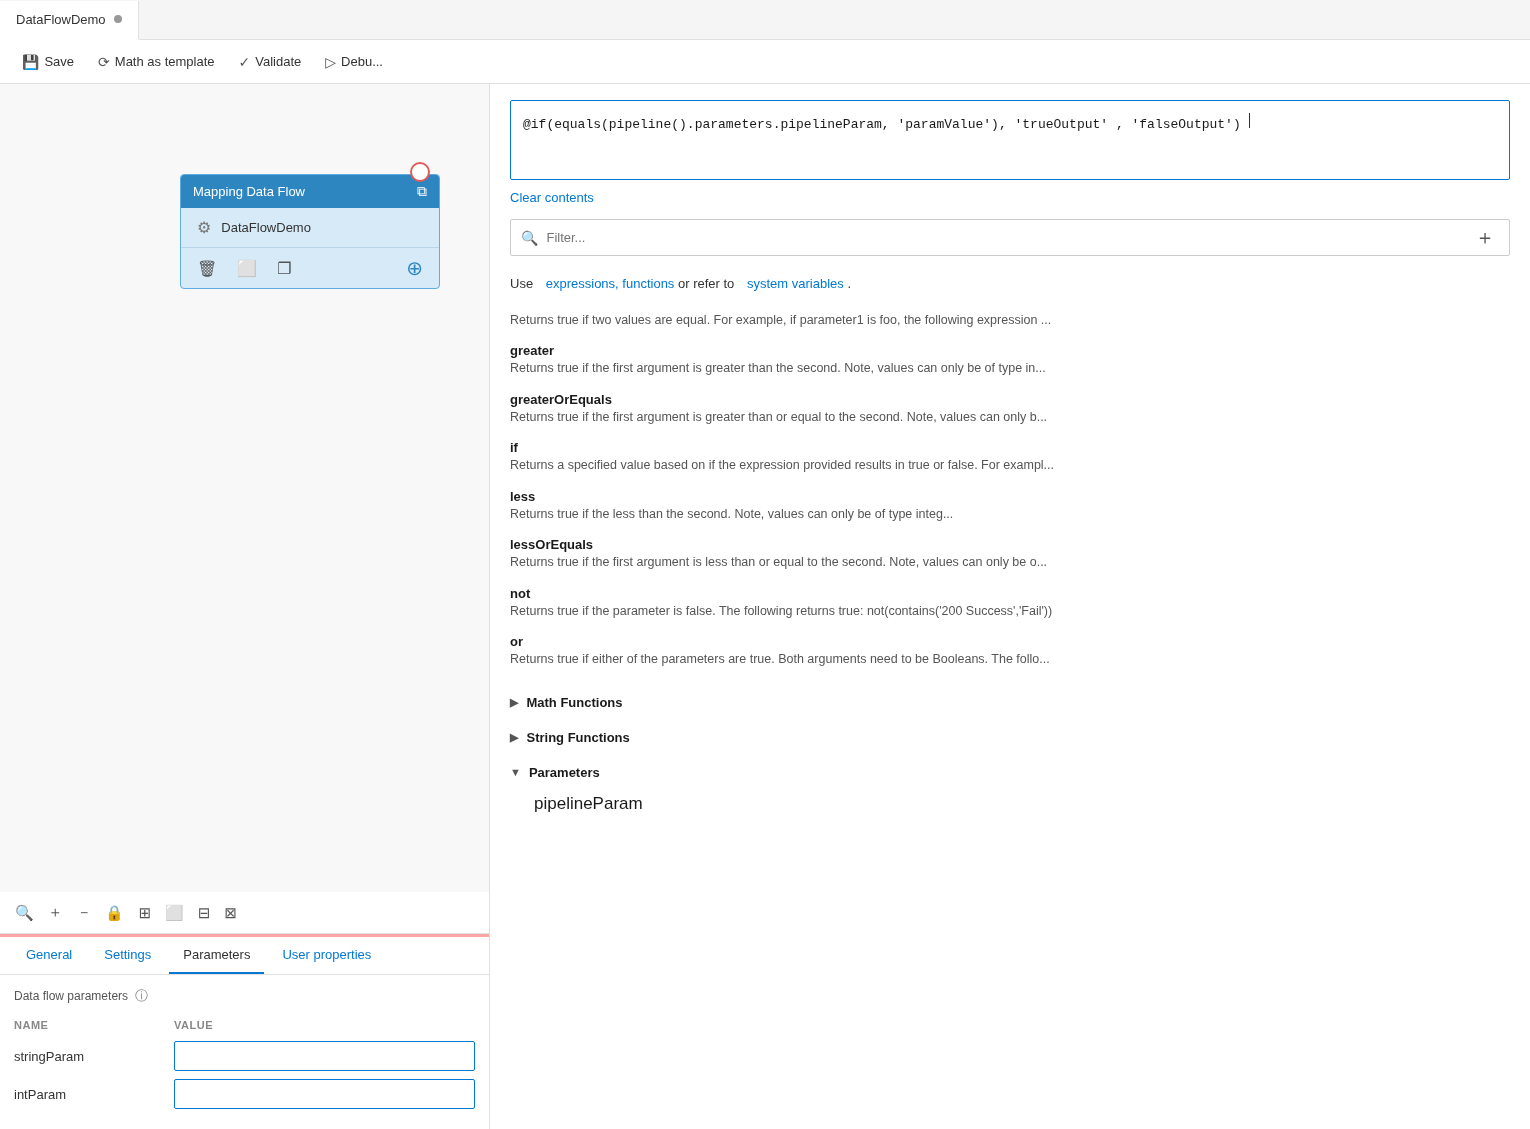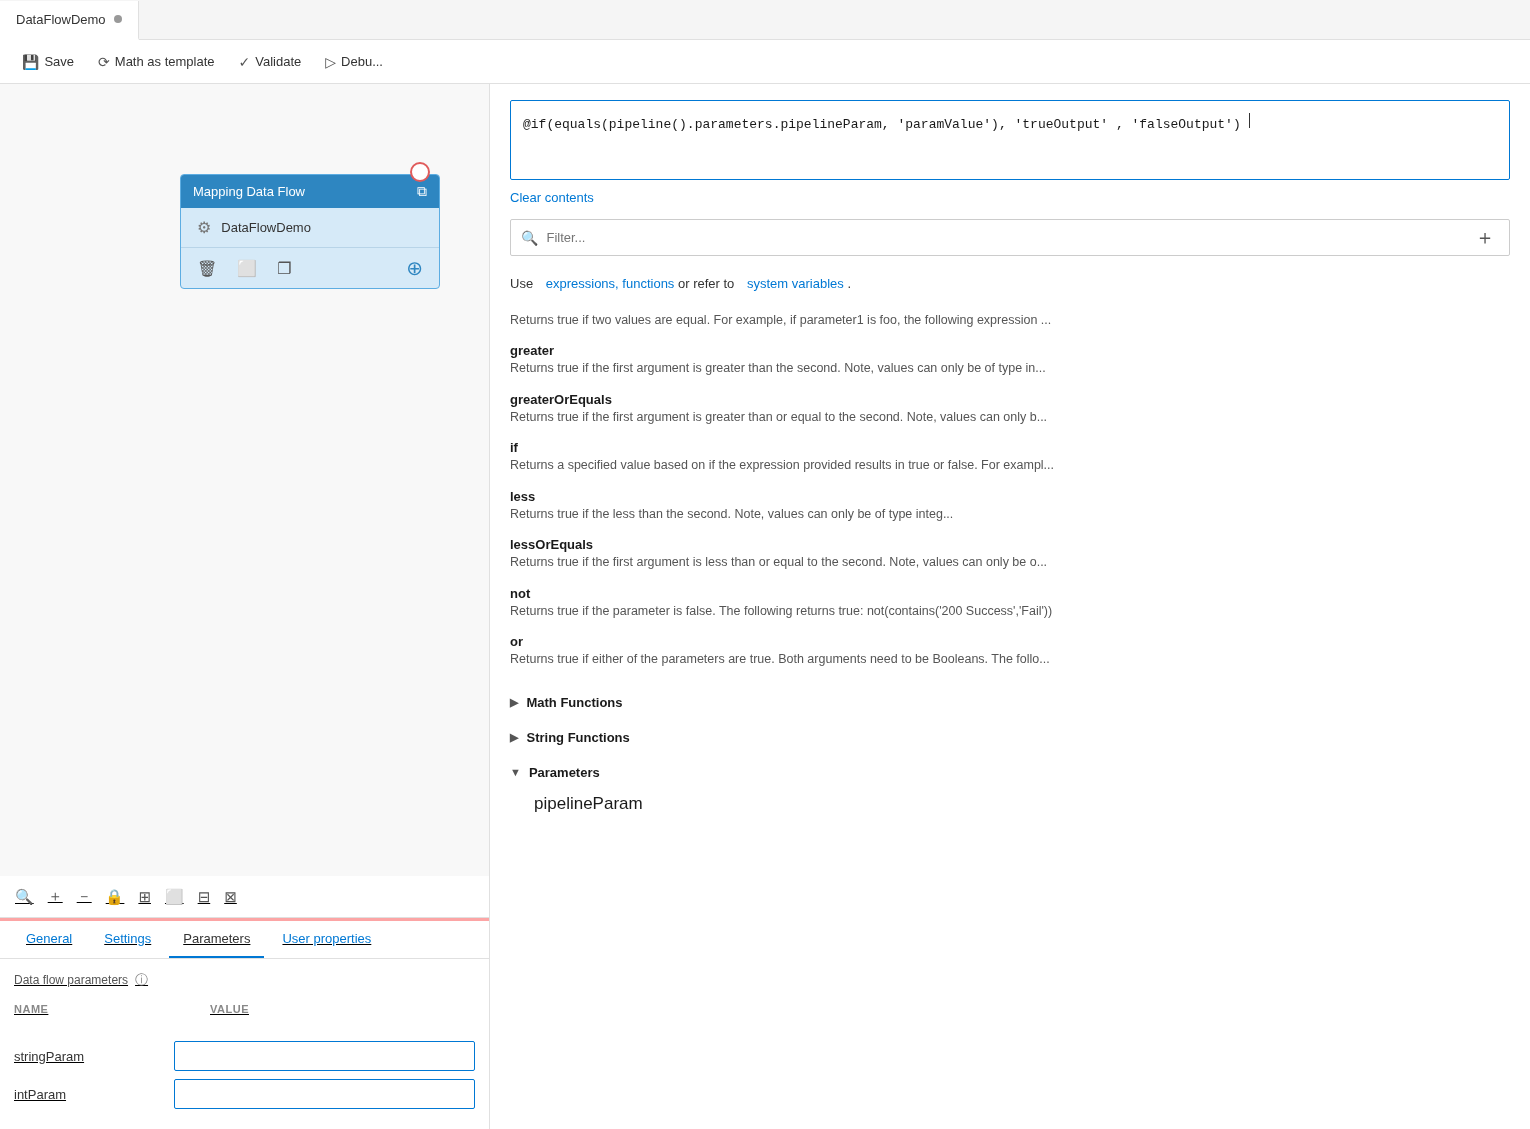--- a/index.html
+++ b/index.html
@@ -70,21 +70,20 @@
 
     
     .left-panel {
       width: 490px;
       min-width: 490px;
       border-right: 1px solid #e0e0e0;
       display: flex;
       flex-direction: column;
       background: #fafafa;
       overflow: hidden;
-      text-decoration: underline;
     }
 
     
     .canvas-area {
       flex: 1;
       position: relative;
       background: #f8f8f8;
       overflow: hidden;
       min-height: 380px;
     }
@@ -209,22 +208,21 @@
       gap: 7px;
     }
     .params-label .info-icon {
       color: #888;
       font-size: 13px;
     }
     .params-table-header {
       display: grid;
       grid-template-columns: 160px 1fr;
       padding: 4px 0;
-      margin-bottom: 22px;
-      gap: 36px;
+      margin-bottom: 6px;
     }
     .params-table-header span {
       font-size: 11px;
       color: #888;
       font-weight: 600;
       text-transform: uppercase;
       letter-spacing: 0.5px;
     }
     .param-row {
       display: grid;

